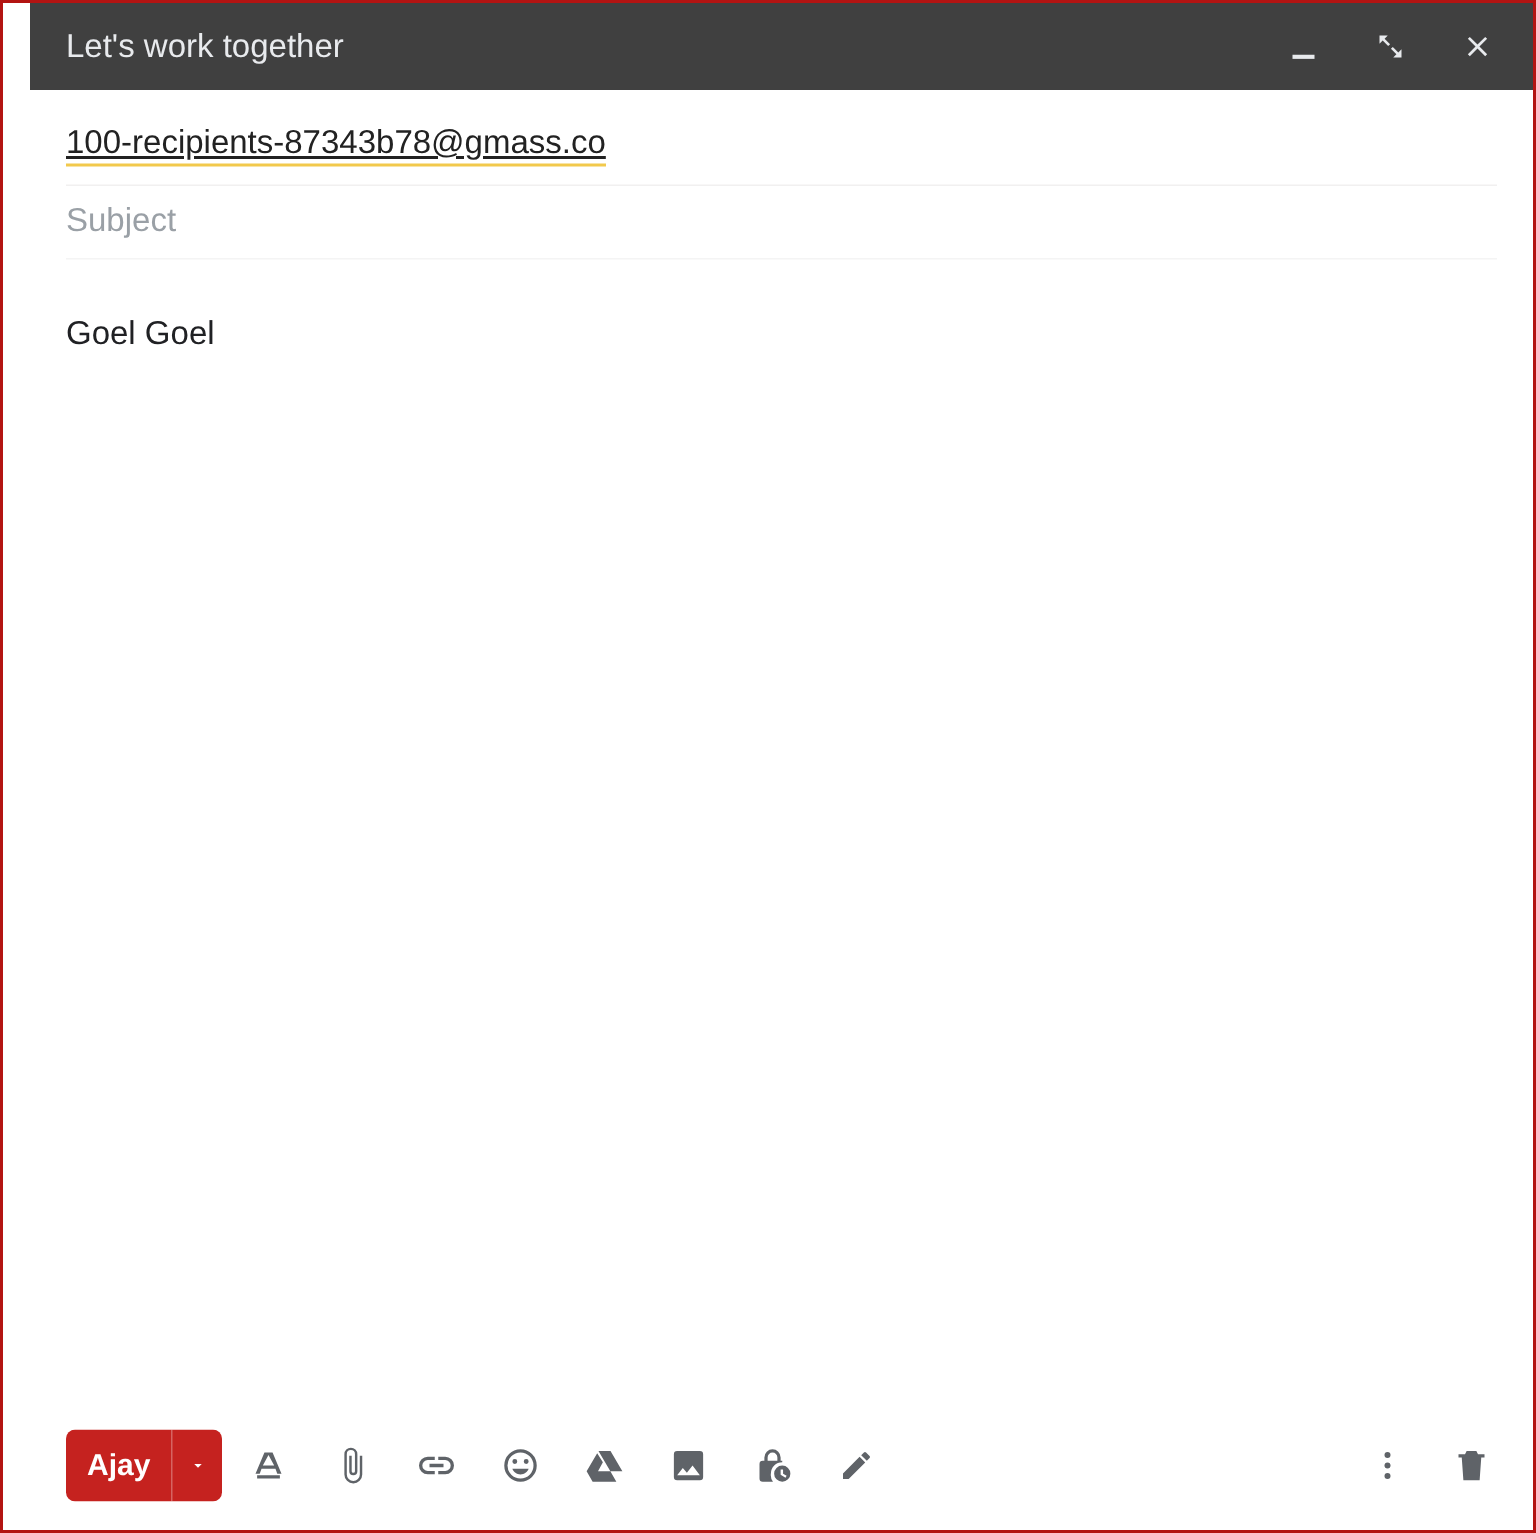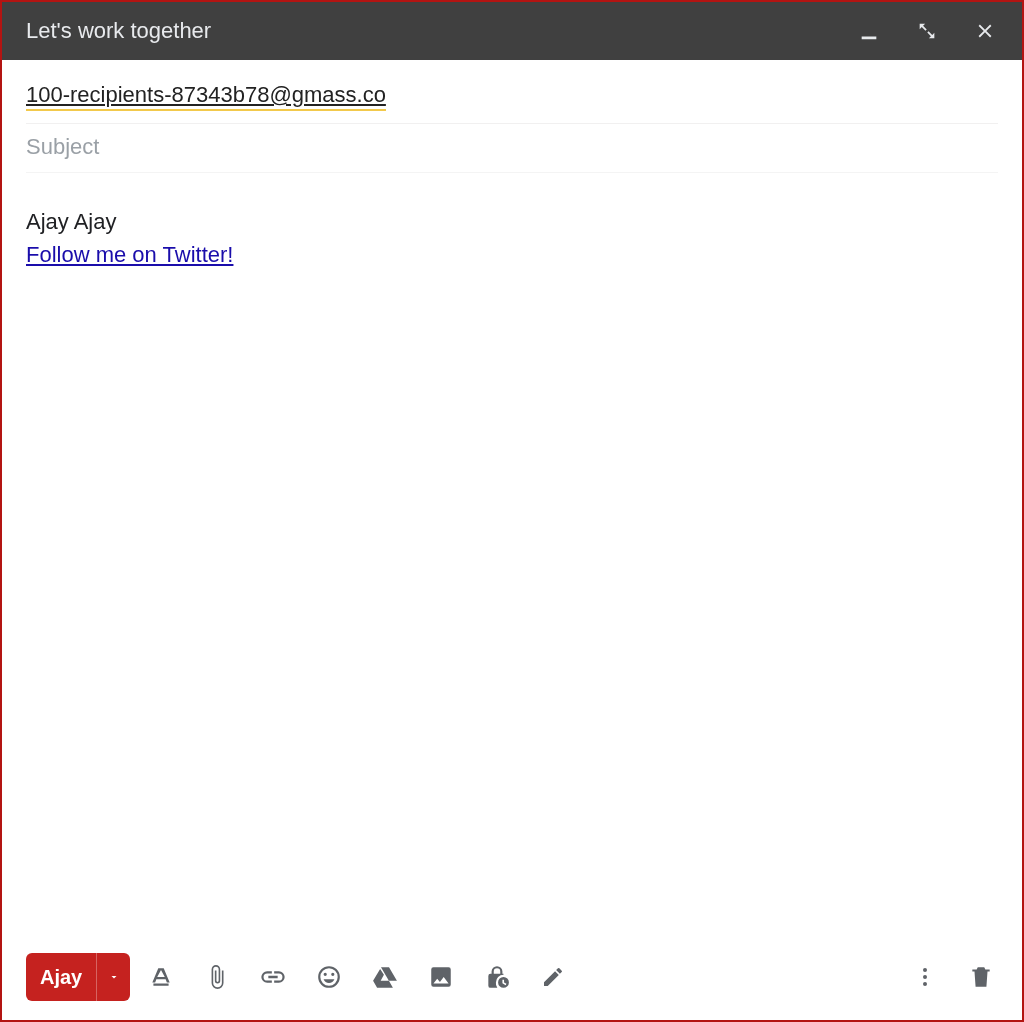--- a/index.html
+++ b/index.html
@@ -11,20 +11,21 @@
     height: 1022px;
     position: relative;
   }
   .window-frame {
     position: absolute;
     inset: 0;
     border: 2px solid #b31412;
     display: flex;
     flex-direction: column;
     background: #fff;
+    padding-left: 18px;
   }
   .titlebar {
     background: #404040;
     color: #e8eaed;
     height: 58px;
     display: flex;
     align-items: center;
     padding: 0 20px 0 24px;
     flex: 0 0 auto;
   }
@@ -170,22 +171,21 @@
   <div class="fields">
     <div class="row">
       <span class="recipient-chip">100-recipients-87343b78@gmass.co</span>
     </div>
     <div class="row" style="border-bottom:1px solid #f4f4f4">
       <input class="subject-input" type="text" placeholder="Subject" style="">
     </div>
   </div>
 
   <div class="body-area">
-    <div>Ajay Ajay</div>
-    <a href="#" class="twitter-link">Follow me on Twitter!</a>
+    <div>Goel Goel</div>
   </div>
 
   <div class="toolbar">
     <div class="send-btn-wrap">
       <button class="send-main">Ajay</button>
       <button class="send-drop">
         <svg width="12" height="12" viewBox="0 0 24 24">
             <path fill="#fff" d="M7 10l5 5 5-5z"></path>
           </svg>
       </button>

